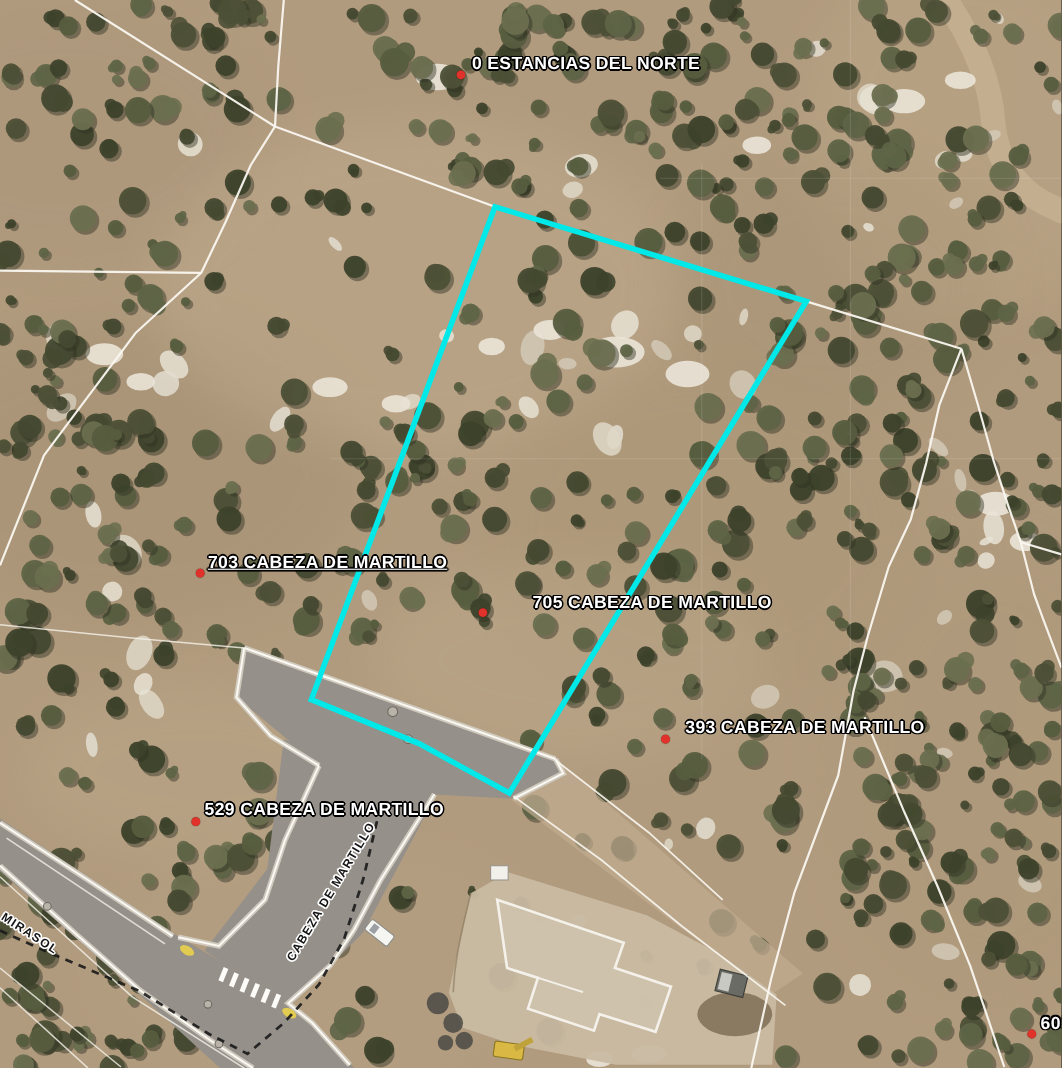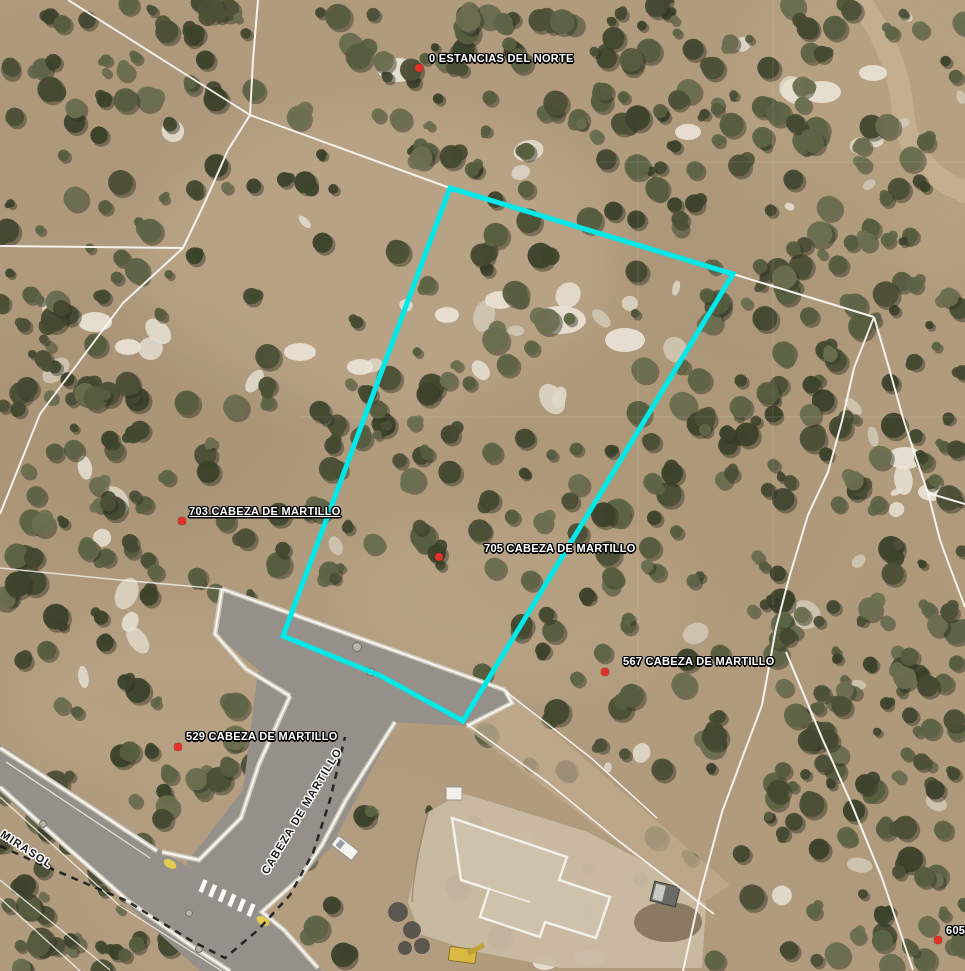--- a/index.html
+++ b/index.html
@@ -1,19 +1,19 @@
 <!DOCTYPE html>
 <html><head>
 <meta charset="utf-8">
 <style>
   html,body{margin:0;padding:0;background:#222;}
   #viewport{position:relative;width:965px;height:971px;overflow:hidden;
     font-family:"Liberation Sans",sans-serif;background:#b19b7e;cursor:grab;}
   #map-svg{position:absolute;left:0;top:0;}
-  .addr{position:absolute;color:#fff;font-weight:bold;font-size:11px;letter-spacing:.3px;
+  .addr{position:absolute;color:#fff;font-weight:bold;font-size:16px;letter-spacing:.3px;
     white-space:nowrap;line-height:15px;
     text-shadow:-1px -1px 0 #000,1px -1px 0 #000,-1px 1px 0 #000,1px 1px 0 #000,
       0 -1.5px 0 #000,0 1.5px 0 #000,-1.5px 0 0 #000,1.5px 0 0 #000;}
   .street{position:absolute;color:#141414;font-weight:bold;font-size:11px;letter-spacing:1.2px;
     white-space:nowrap;transform-origin:0 50%;
     text-shadow:-1px -1px 0 #fff,1px -1px 0 #fff,-1px 1px 0 #fff,1px 1px 0 #fff,
       0 -1.5px 0 #fff,0 1.5px 0 #fff,-1.5px 0 0 #fff,1.5px 0 0 #fff;}
   .adot{position:absolute;width:8px;height:8px;border-radius:50%;background:#e0322a;
     box-shadow:0 0 1px rgba(60,0,0,.8);}
 </style>
@@ -2020,21 +2020,21 @@
       </g>
   </svg>
   <div id="labels">
       <div class="adot" style="left: 415px; top: 64px;"></div>
       <div class="addr" style="left: 429px; top: 51px;">0 ESTANCIAS DEL NORTE</div>
       <div class="adot" style="left: 178px; top: 517px;"></div>
       <div class="addr" style="left: 189px; top: 504px; text-decoration: underline;">703 CABEZA DE MARTILLO</div>
       <div class="adot" style="left: 435px; top: 553px;"></div>
       <div class="addr" style="left: 448px; top: 541px; padding-left: 36px;">705 CABEZA DE MARTILLO</div>
       <div class="adot" style="left: 601px; top: 668px;"></div>
-      <div class="addr" style="left: 623px; top: 654px;">567 CABEZA DE MARTILLO</div>
+      <div class="addr" style="left: 623px; top: 654px;">393 CABEZA DE MARTILLO</div>
       <div class="adot" style="left: 174px; top: 743px;"></div>
       <div class="addr" style="left: 186px; top: 729px;">529 CABEZA DE MARTILLO</div>
       <div class="adot" style="left: 934px; top: 936px;"></div>
       <div class="addr" style="left: 946px; top: 923px;">605</div>
       <div class="street" style="left: 264px; top: 867px; transform: rotate(-59deg);">CABEZA DE MARTILLO</div>
       <div class="street" style="left: 2px; top: 827px; transform: rotate(33deg);">MIRASOL</div>
     </div>
 </div>
 
 </body></html>

